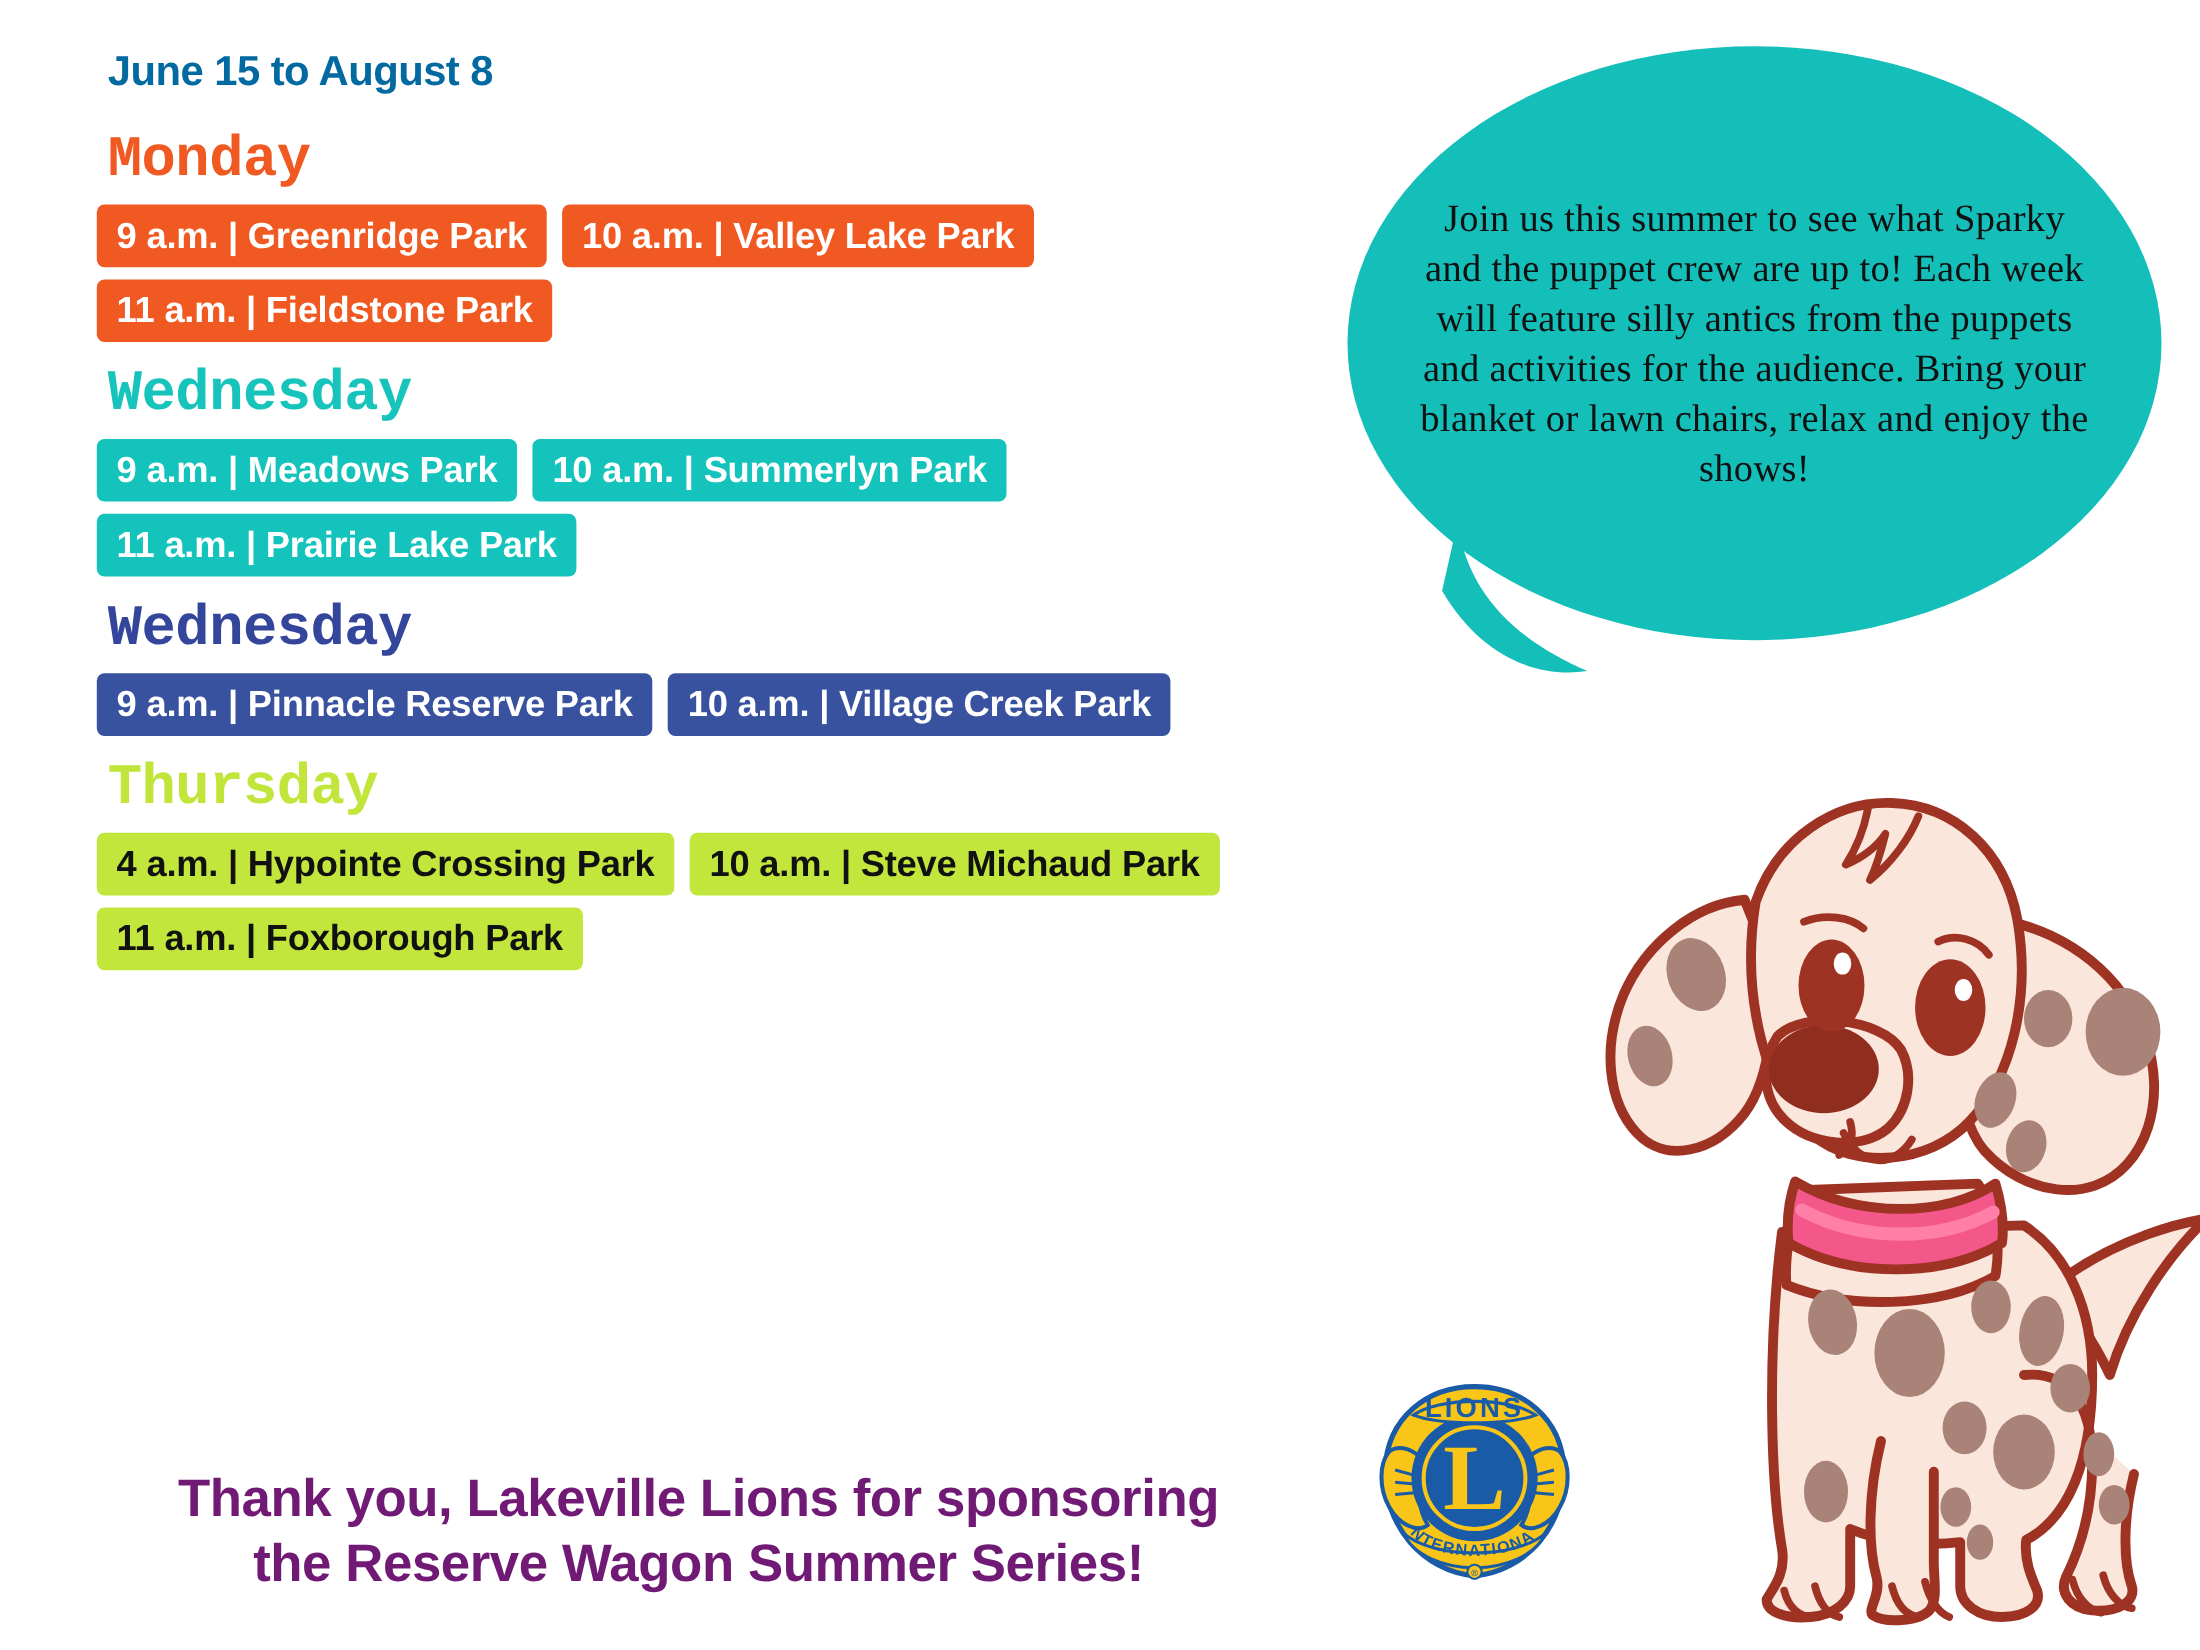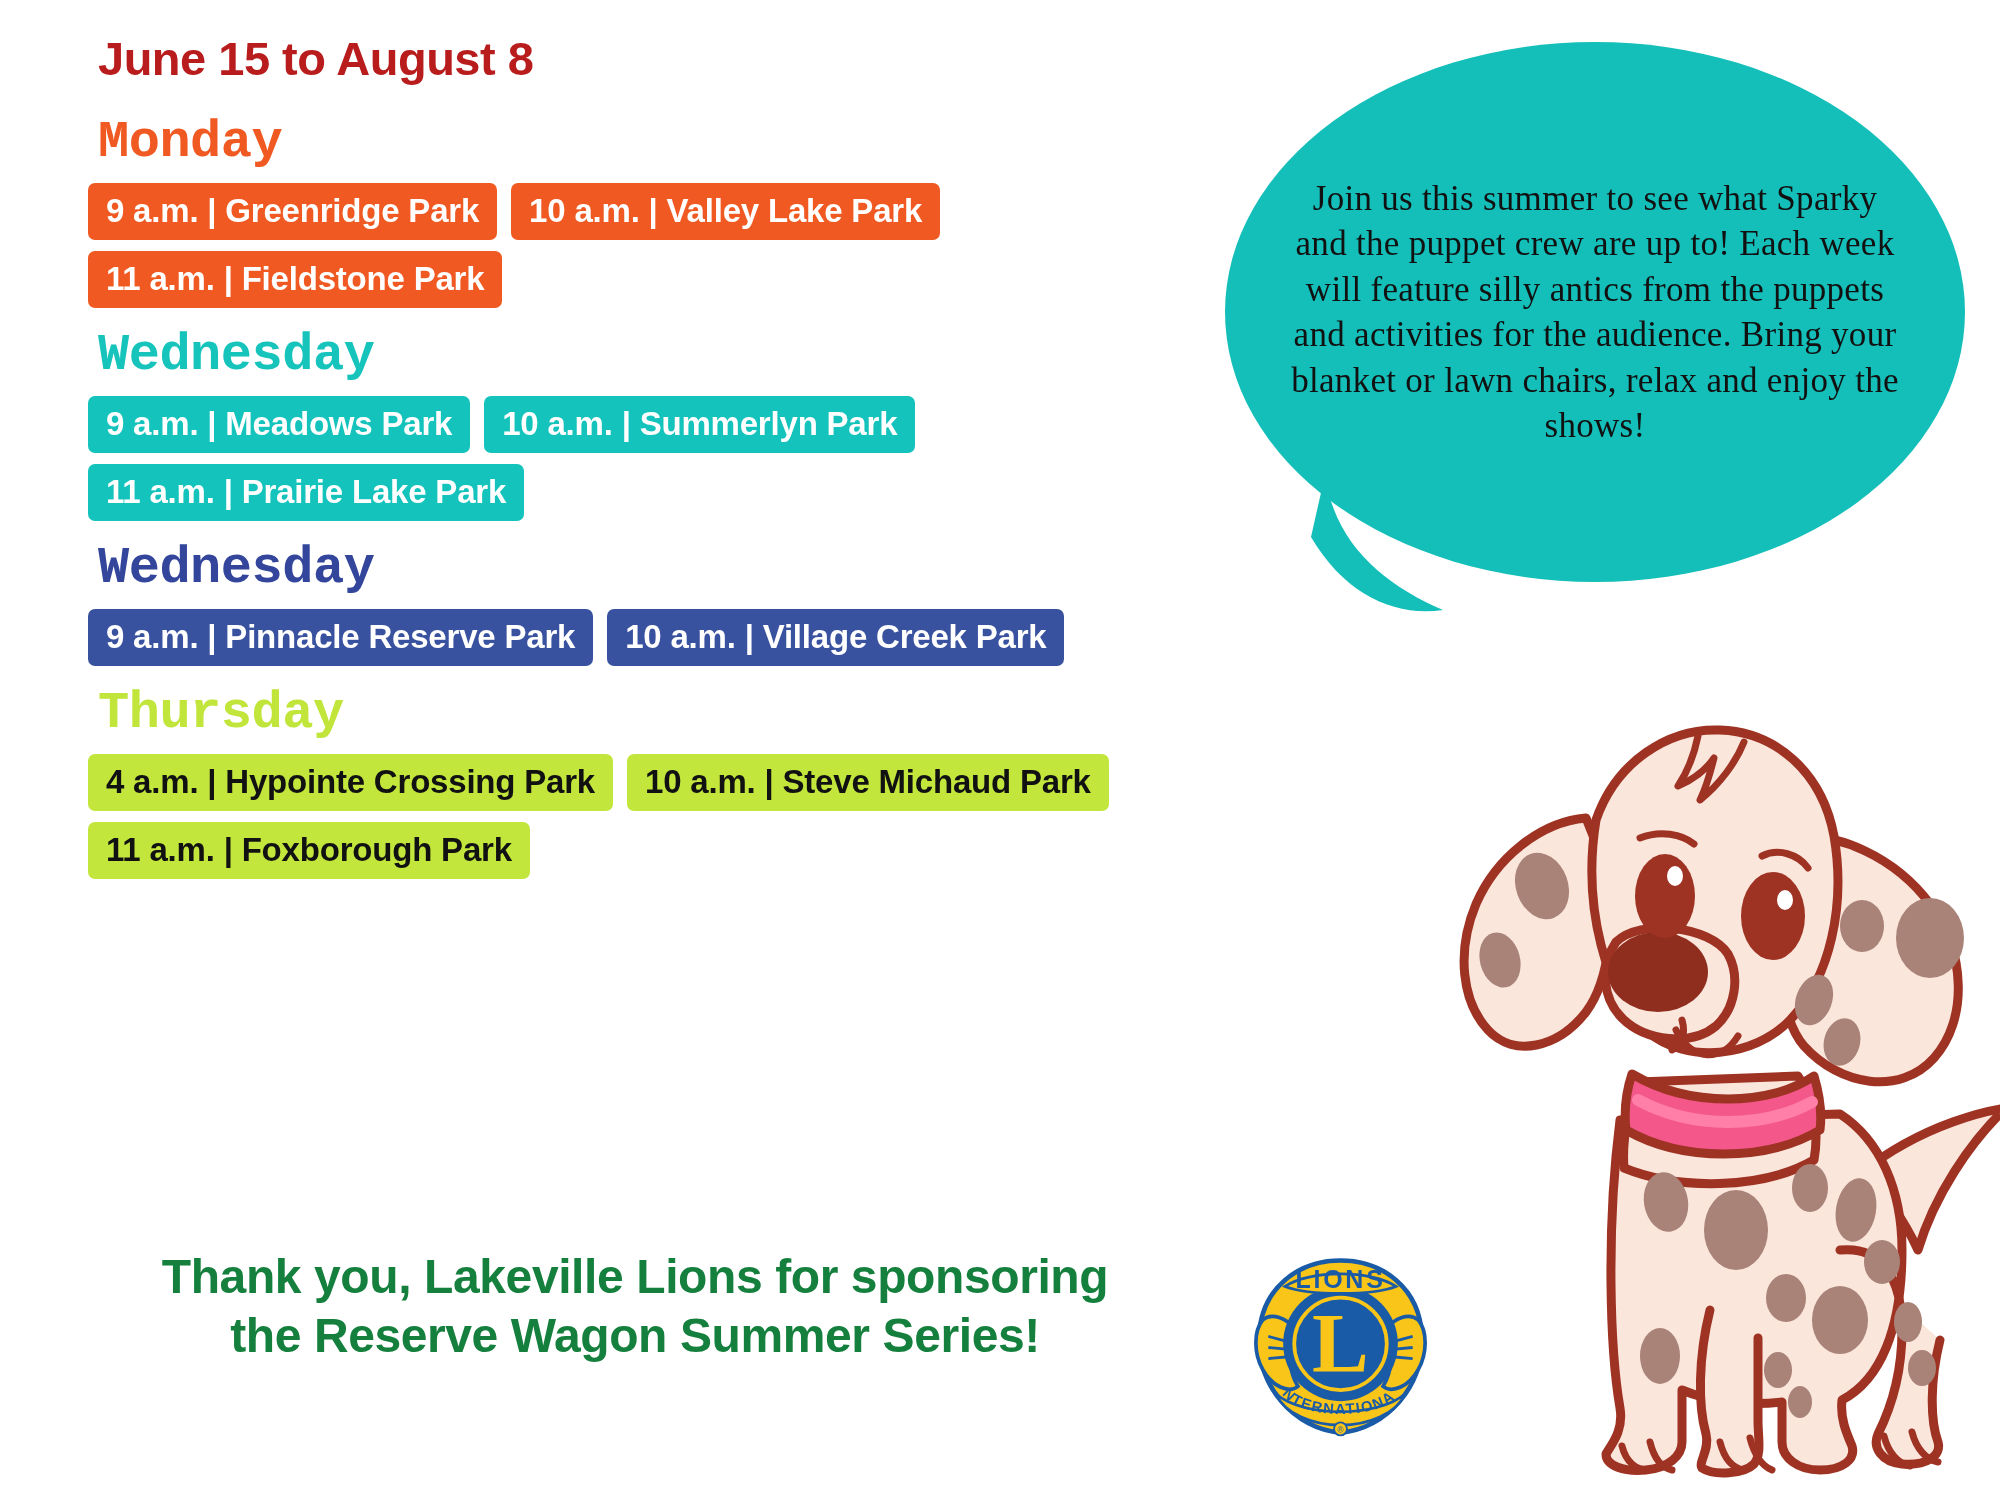--- a/index.html
+++ b/index.html
@@ -20,25 +20,25 @@
   #schedule {
     position: absolute;
     left: 88px;
     top: 34px;
     width: 1200px;
   }
 
   #date-range {
     font-family: "Liberation Sans", sans-serif;
     font-weight: bold;
-    font-size: 47px;
+    font-size: 38px;
     line-height: 1.05;
     letter-spacing: -0.5px;
-    color: #b91c1c;
-    margin: 0 0 34px 0;
+    color: #0369a1;
+    margin: 12px 0 34px 0;
     padding-left: 10px;
   }
 
   .day-block { margin-bottom: 22px; }
 
   .day-name {
     font-family: Liberation Mono, monospace;
     font-weight: bold;
     font-size: 52px;
     line-height: 1.0;
@@ -77,29 +77,29 @@
   .wed .day-name { color: #33469B; }
   .wed .pill { background: #39529F; color: #FFFFFF; }
 
   .thu .day-name { color: #C1E53A; }
   .thu .pill { background: #C2E63C; color: #111111; }
 
   
   #thanks {
     position: absolute;
     left: 55px;
-    top: 1248px;
+    top: 1334px;
     width: 1160px;
     text-align: center;
     font-family: "Liberation Sans Narrow", "Liberation Sans", sans-serif;
     font-weight: bold;
     font-size: 48px;
     line-height: 1.22;
     letter-spacing: -0.4px;
-    color: #15803d;
+    color: #701a75;
   }
   #thanks .l2 { display: block; }
 
   
   #lions-logo {
     position: absolute;
     left: 1248px;
     top: 1255px;
     width: 185px;
     height: 185px;

